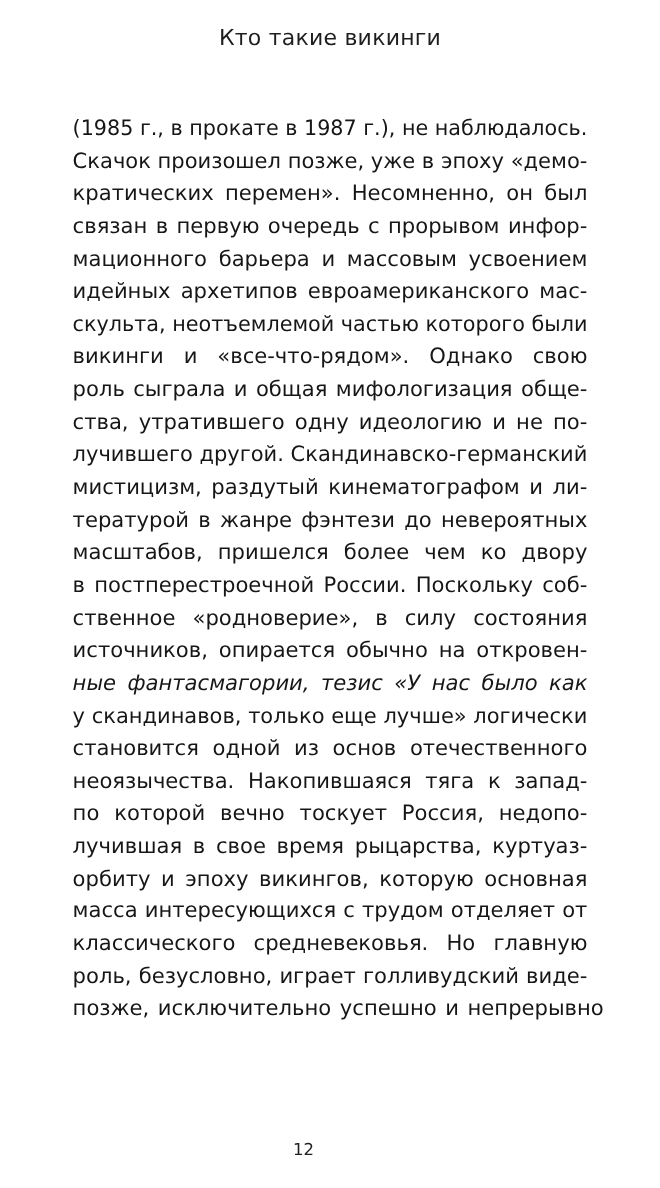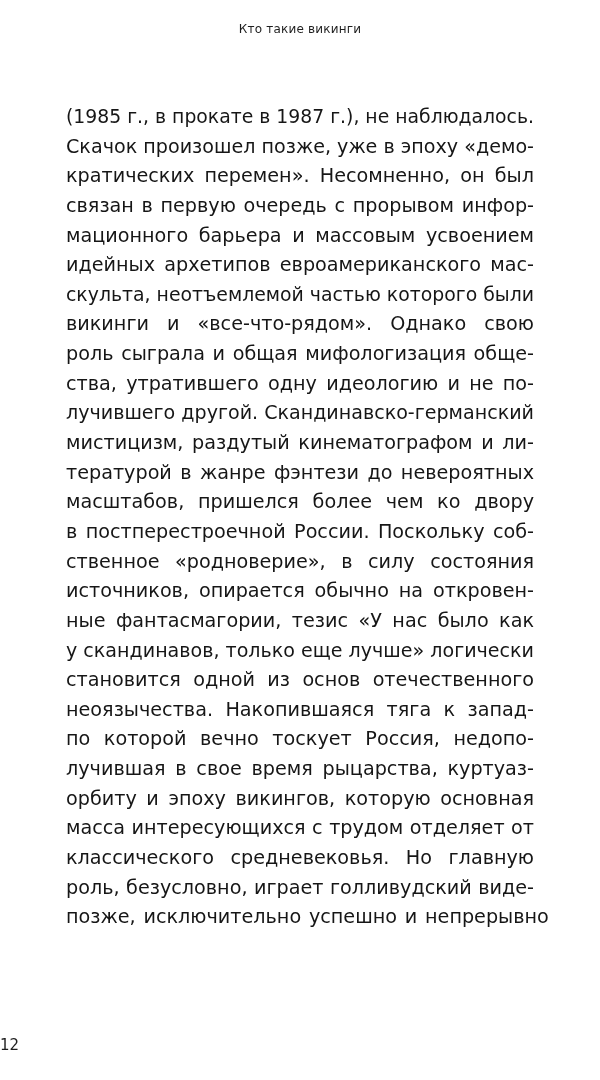--- a/index.html
+++ b/index.html
@@ -14,21 +14,21 @@
       overflow: hidden;
       color: #1a1a1a;
       font-family: "DejaVu Sans", sans-serif;
     }
     .running-head {
       position: absolute;
       top: 22px;
       left: 0;
       width: 600px;
       text-align: center;
-      font-size: 12px;
+      font-size: 20px;
       letter-spacing: 0.2px;
       color: #1e1e1e;
     }
     .body-text {
       position: absolute;
       top: 102px;
       left: 66px;
       width: 468px;
       font-size: 19.2px;
       line-height: 29.65px;
@@ -43,20 +43,21 @@
       overflow: visible;
     }
     .line.last {
       text-align-last: justify;
     }
     .folio {
       position: absolute;
       top: 1036px;
       left: 0;
       width: 552px;
+      text-align: center;
       font-size: 15px;
       color: #1e1e1e;
     }
   </style>
 </head>
 <body>
 
 <div>
   <div class="running-head">Кто такие викинги</div>
 
@@ -71,21 +72,21 @@
     <span class="line" style="white-space: nowrap; word-spacing: 11.9766px; text-align: left; text-align-last: left;">викинги и «все-что-рядом». Однако свою</span>
     <span class="line" style="white-space: nowrap; word-spacing: 1.55937px; text-align: right; text-align-last: left;">роль сыграла и общая мифологизация обще-</span>
     <span class="line" style="white-space: nowrap; word-spacing: 3.16406px; text-align: left; text-align-last: left;">ства, утратившего одну идеологию и не по-</span>
     <span class="line" style="white-space: nowrap; transform-origin: left center; display: block; width: 470.672px; transform: scaleX(0.994323);">лучившего другой. Скандинавско-германский</span>
     <span class="line" style="white-space: nowrap; word-spacing: 2.56641px; text-align: left; text-align-last: left;">мистицизм, раздутый кинематографом и ли-</span>
     <span class="line" style="white-space: nowrap; word-spacing: 2.29688px; text-align: left; text-align-last: left;">тературой в жанре фэнтези до невероятных</span>
     <span class="line" style="white-space: nowrap; word-spacing: 7.61875px; text-align: left; text-align-last: left;">масштабов, пришелся более чем ко двору</span>
     <span class="line" style="white-space: nowrap; word-spacing: 2.33594px; text-align: left; text-align-last: left;">в постперестроечной России. Поскольку соб-</span>
     <span class="line" style="white-space: nowrap; word-spacing: 9.42578px; text-align: left; text-align-last: left;">ственное «родноверие», в силу состояния</span>
     <span class="line" style="white-space: nowrap; word-spacing: 3.78906px; text-align: left; text-align-last: left;">источников, опирается обычно на откровен-</span>
-    <span class="line" style="white-space: nowrap; word-spacing: 4.33854px; text-align: right; text-align-last: left;">ные фантасмагории, тезис «У нас было как</span>
+    <span class="line" style="white-space: nowrap; word-spacing: 4.33854px; text-align: right; text-align-last: left; font-style: italic;">ные фантасмагории, тезис «У нас было как</span>
     <span class="line" style="white-space: nowrap; transform-origin: left center; display: block; width: 470.656px; transform: scaleX(0.994356);">у скандинавов, только еще лучше» логически</span>
     <span class="line" style="white-space: nowrap; word-spacing: 6.27734px; text-align: left; text-align-last: left;">становится одной из основ отечественного</span>
     <span class="line" style="white-space: nowrap; word-spacing: 6.29688px; text-align: left; text-align-last: left;">неоязычества. Накопившаяся тяга к запад-</span>
     <span class="line" style="white-space: nowrap; word-spacing: 7.475px; text-align: center; text-align-last: left;">по которой вечно тоскует Россия, недопо-</span>
     <span class="line" style="white-space: nowrap; word-spacing: 3.625px; text-align: left; text-align-last: left;">лучившая в свое время рыцарства, куртуаз-</span>
     <span class="line" style="white-space: nowrap; word-spacing: 3.49688px; text-align: left; text-align-last: left;">орбиту и эпоху викингов, которую основная</span>
     <span class="line" style="white-space: nowrap; word-spacing: 0.390625px; text-align: left; text-align-last: left;">масса интересующихся с трудом отделяет от</span>
     <span class="line" style="white-space: nowrap; word-spacing: 10.401px; text-align: left; text-align-last: left;">классического средневековья. Но главную</span>
     <span class="line" style="white-space: nowrap; word-spacing: 0.375px; text-align: left; text-align-last: left;">роль, безусловно, играет голливудский виде-</span>
     <span class="line last" style="white-space: nowrap; word-spacing: 1.68359px; text-align: left; text-align-last: left;">позже, исключительно успешно и непрерывно</span>

